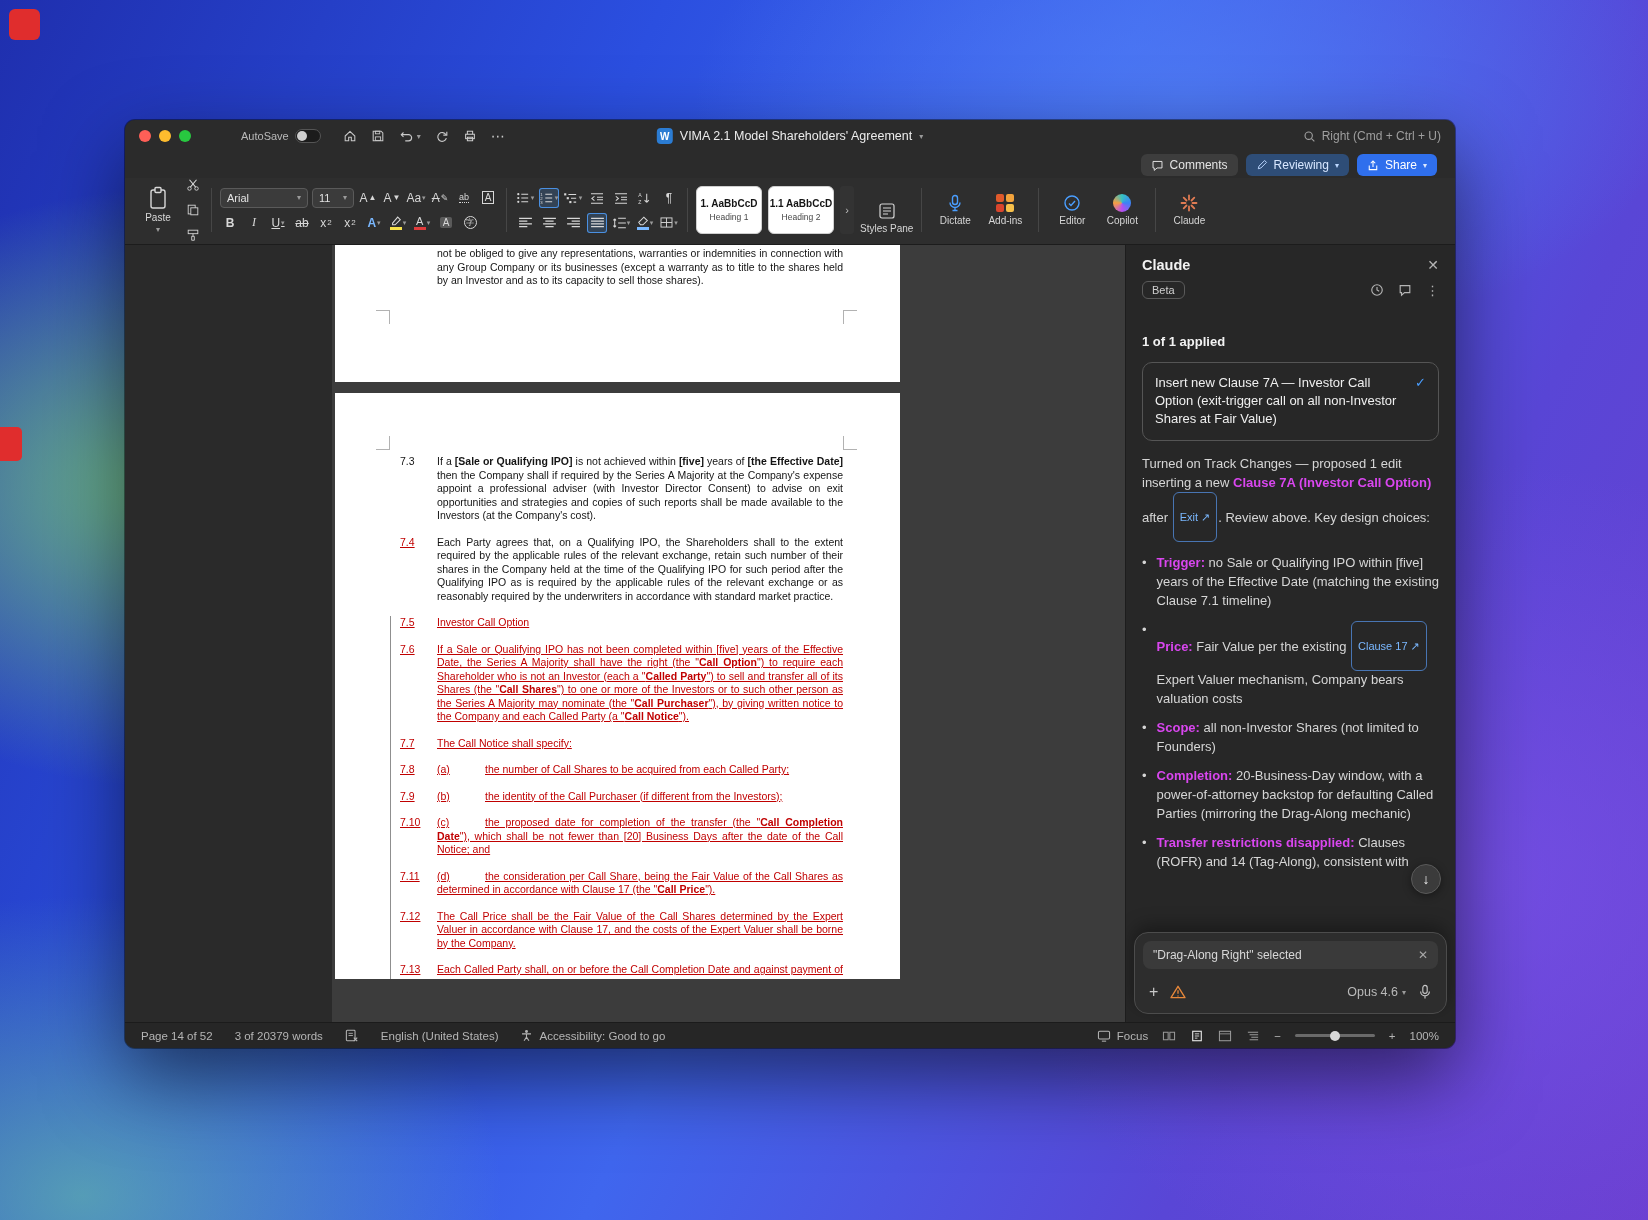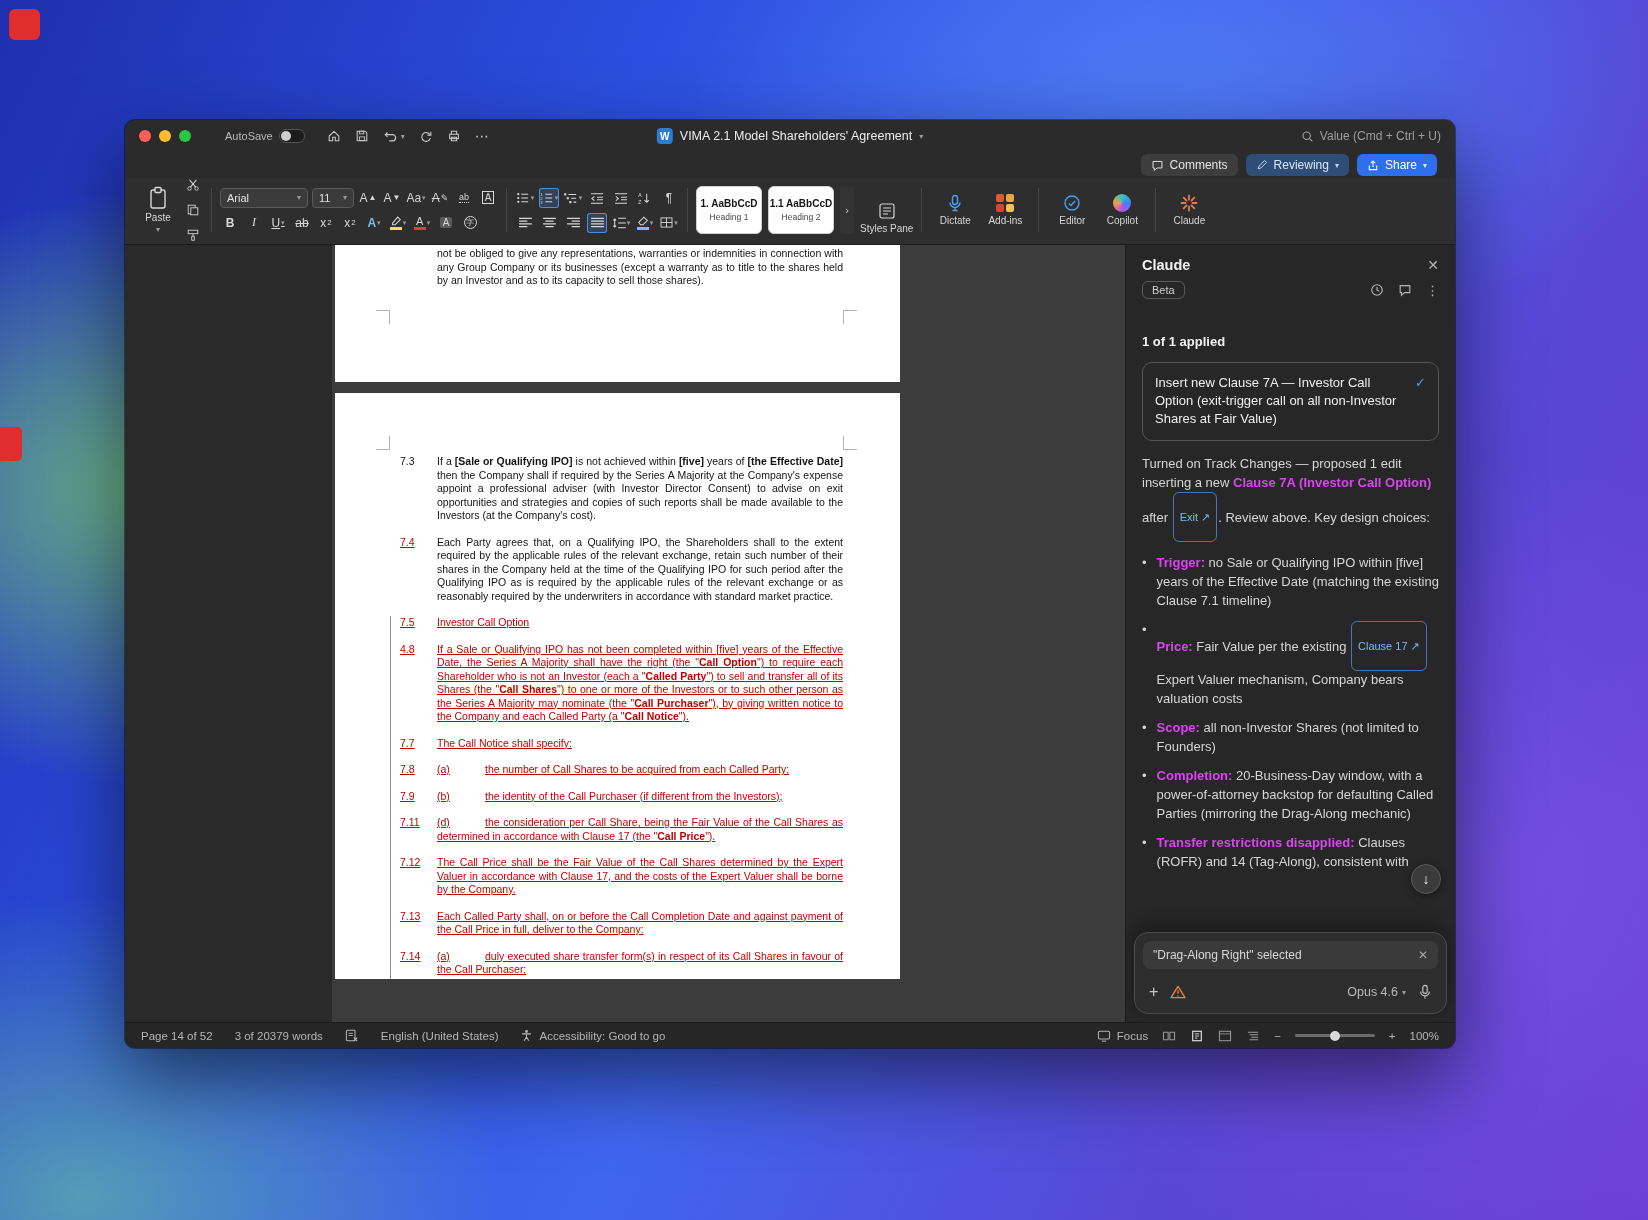--- a/index.html
+++ b/index.html
@@ -22,21 +22,21 @@
     position:absolute; left:125px; top:120px; width:1330px; height:928px;
     background:#282828; border-radius:10px; overflow:hidden;
     box-shadow:0 30px 80px rgba(0,0,0,.55), 0 0 0 1px rgba(0,0,0,.4);
     color:#d8d8d8;
   }
 
   
   .titlebar { height:32px; display:flex; align-items:center; padding:0 14px; background:#2b2b2b; position:relative; }
   .tl { width:12px; height:12px; border-radius:50%; margin-right:8px; }
   .tl.red{background:#ff5f57}.tl.yel{background:#febc2e}.tl.grn{background:#28c840}
-  .autosave { display:flex; align-items:center; gap:6px; margin-left:26px; font-size:11px; color:#b9b9b9; }
+  .autosave { display:flex; align-items:center; gap:6px; margin-left:42px; font-size:11px; color:#b9b9b9; }
   .toggle { width:26px; height:14px; background:#1c1c1c; border:1px solid #555; border-radius:8px; position:relative; }
   .toggle::after { content:''; position:absolute; left:1px; top:1px; width:10px; height:10px; border-radius:50%; background:#cfcfcf; }
   .tbicons { display:flex; align-items:center; gap:14px; margin-left:22px; color:#c9c9c9; }
   .tbico { display:flex; align-items:center; gap:2px; }
   .title-center { position:absolute; left:50%; transform:translateX(-50%); display:flex; align-items:center; gap:7px; font-size:12.5px; color:#ececec; }
   .wordicon { width:16px; height:16px; background:#2b7cd3; border-radius:4px; color:#fff; font-size:10px; font-weight:bold; display:flex; align-items:center; justify-content:center; }
   .chev { font-size:8px; color:#9a9a9a; }
   .search { margin-left:auto; display:flex; align-items:center; gap:6px; font-size:12px; color:#9f9f9f; }
 
   
@@ -184,21 +184,21 @@
     <div class="title-center">
       <span class="wordicon">W</span>
       <span>VIMA 2.1 Model Shareholders' Agreement</span>
       <span class="chev">▾</span>
     </div>
     <div class="search">
       <svg width="13" height="13" viewBox="0 0 16 16">
           <circle cx="7" cy="7" r="4.5" fill="none" stroke="#9f9f9f" stroke-width="1.4"></circle>
           <path d="M10.5 10.5 14 14" stroke="#9f9f9f" stroke-width="1.4"></path>
         </svg>
-      <span>Value (Cmd + Ctrl + U)</span>
+      <span>Right (Cmd + Ctrl + U)</span>
     </div>
   </div>
 
   <div class="tabrow">
     <div class="tabrow-right">
       <div class="pill comments">
         <svg width="13" height="13" viewBox="0 0 16 16">
             <path d="M2.5 3h11v8h-6L4 14v-3H2.5z" fill="none" stroke="#e4e4e4" stroke-width="1.2"></path>
           </svg>
         <span>Comments</span>
@@ -488,34 +488,38 @@
             </div>
             <div class="clause ins-num">
               <span class="cnum">7.4</span>
               <div class="cbody"><span>Each Party agrees that, on a Qualifying IPO, the Shareholders shall to the extent required by the applicable rules of the relevant exchange, retain such number of their shares in the Company held at the time of the Qualifying IPO for such period after the Qualifying IPO as is required by the applicable rules of the relevant exchange or as reasonably required by the underwriters in accordance with standard market practice.</span></div>
             </div>
             <div class="clause ins bar">
               <span class="cnum">7.5</span>
               <div class="cbody"><span>Investor Call Option</span></div>
             </div>
             <div class="clause ins bar">
-              <span class="cnum">4.8</span>
+              <span class="cnum">7.6</span>
               <div class="cbody"><span>If a Sale or Qualifying IPO has not been completed within [five] years of the Effective Date, the Series A Majority shall have the right (the "<b>Call Option</b>") to require each Shareholder who is not an Investor (each a "<b>Called Party</b>") to sell and transfer all of its Shares (the "<b>Call Shares</b>") to one or more of the Investors or to such other person as the Series A Majority may nominate (the "<b>Call Purchaser</b>"), by giving written notice to the Company and each Called Party (a "<b>Call Notice</b>").</span></div>
             </div>
             <div class="clause ins bar">
               <span class="cnum">7.7</span>
               <div class="cbody"><span>The Call Notice shall specify:</span></div>
             </div>
             <div class="clause ins bar">
               <span class="cnum">7.8</span>
               <div class="cbody"><span class="clet">(a)</span><span>the number of Call Shares to be acquired from each Called Party;</span></div>
             </div>
             <div class="clause ins bar">
               <span class="cnum">7.9</span>
               <div class="cbody"><span class="clet">(b)</span><span>the identity of the Call Purchaser (if different from the Investors);</span></div>
+            </div>
+            <div class="clause ins bar">
+              <span class="cnum">7.10</span>
+              <div class="cbody"><span class="clet">(c)</span><span>the proposed date for completion of the transfer (the "<b>Call Completion Date</b>"), which shall be not fewer than [20] Business Days after the date of the Call Notice; and</span></div>
             </div>
             <div class="clause ins bar">
               <span class="cnum">7.11</span>
               <div class="cbody"><span class="clet">(d)</span><span>the consideration per Call Share, being the Fair Value of the Call Shares as determined in accordance with Clause 17 (the "<b>Call Price</b>").</span></div>
             </div>
             <div class="clause ins bar">
               <span class="cnum">7.12</span>
               <div class="cbody"><span>The Call Price shall be the Fair Value of the Call Shares determined by the Expert Valuer in accordance with Clause 17, and the costs of the Expert Valuer shall be borne by the Company.</span></div>
             </div>
             <div class="clause ins bar">

